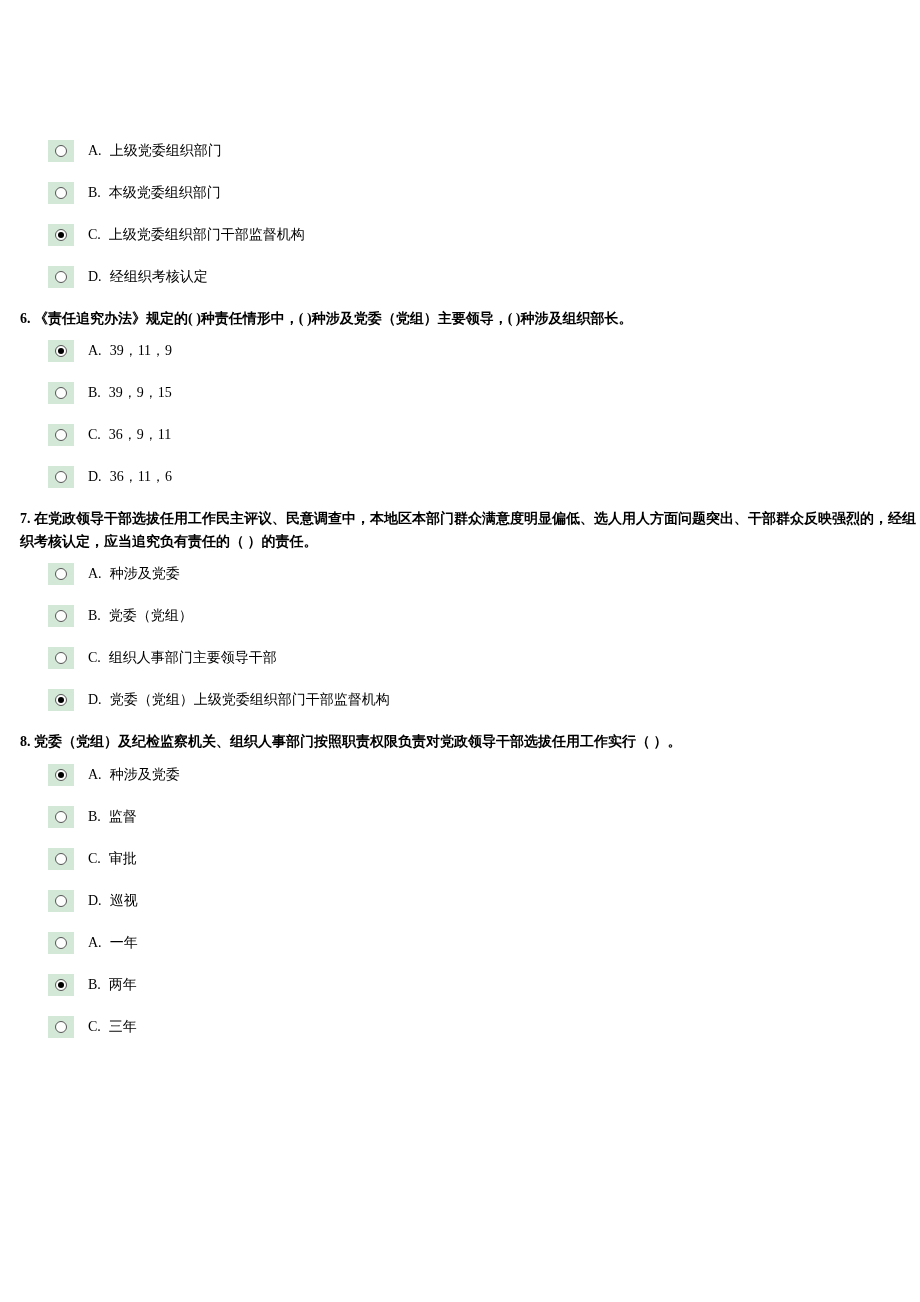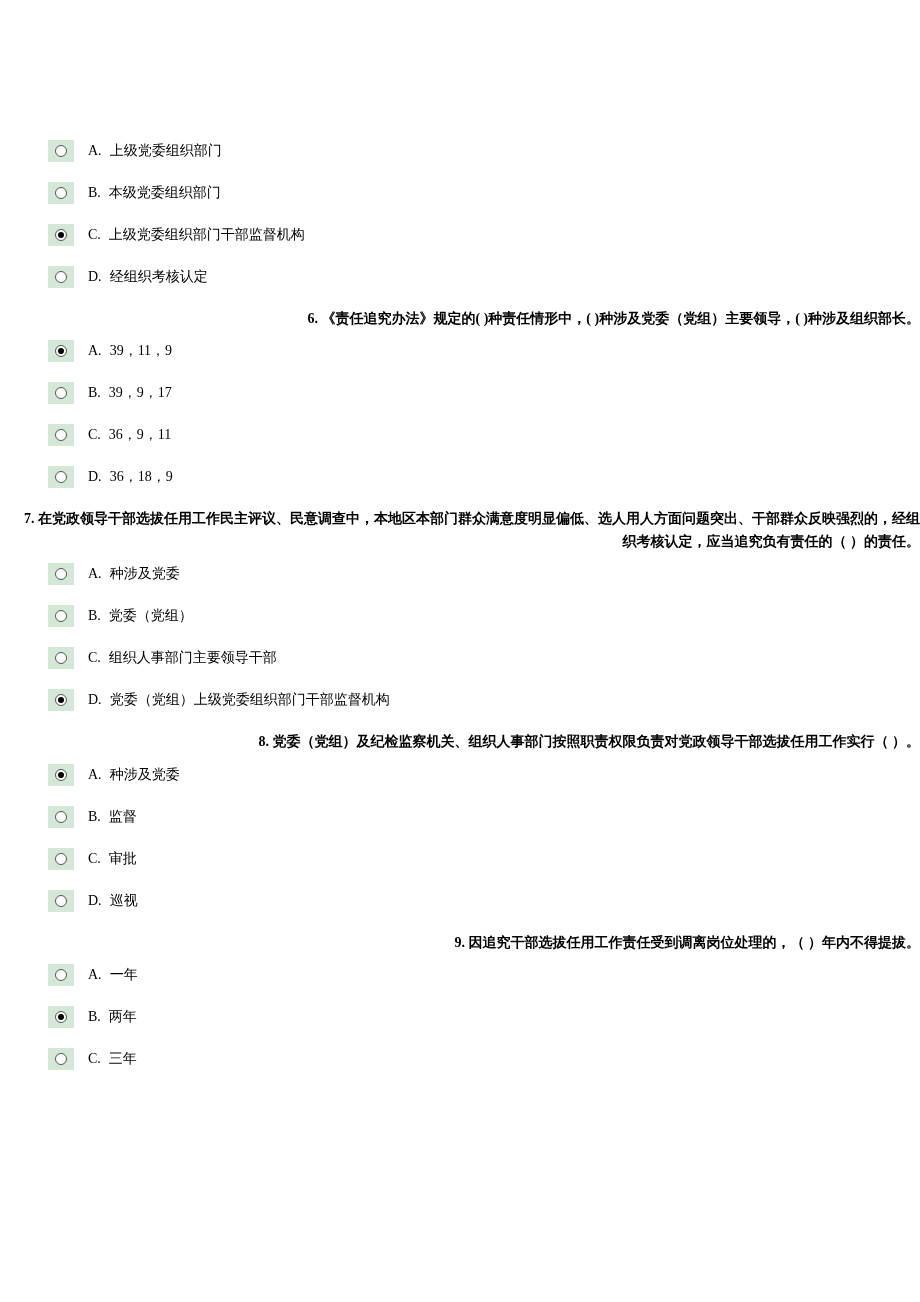--- a/index.html
+++ b/index.html
@@ -12,21 +12,20 @@
     width: 920px;
   }
   .question {
     margin-top: 18px;
     margin-bottom: 6px;
   }
   .question-text {
     font-weight: bold;
     line-height: 1.6;
     padding-left: 20px;
-    text-align: right;
   }
   .options {
     margin-top: 10px;
   }
   .option-row {
     display: flex;
     align-items: center;
     margin-bottom: 20px;
     padding-left: 48px;
   }
@@ -116,35 +115,35 @@
           </div>
         </div>
         <span class="option-letter">A.</span>
         <span class="option-text">  39，11，9</span>
       </div>
       <div class="option-row">
         <div class="radio-box">
           <div class="radio-circle"></div>
         </div>
         <span class="option-letter">B.</span>
-        <span class="option-text">  39，9，17</span>
+        <span class="option-text">  39，9，15</span>
       </div>
       <div class="option-row">
         <div class="radio-box">
           <div class="radio-circle"></div>
         </div>
         <span class="option-letter">C.</span>
         <span class="option-text">  36，9，11</span>
       </div>
       <div class="option-row">
         <div class="radio-box">
           <div class="radio-circle"></div>
         </div>
         <span class="option-letter">D.</span>
-        <span class="option-text">  36，18，9</span>
+        <span class="option-text">  36，11，6</span>
       </div>
     </div>
     <div class="question">
       <div class="question-text"><span>7.</span><span>  在党政领导干部选拔任用工作民主评议、民意调查中，本地区本部门群众满意度明显偏低、选人用人方面问题突出、干部群众反映强烈的，经组织考核认定，应当追究负有责任的（ ）的责任。</span></div>
     </div>
     <div class="options">
       <div class="option-row">
         <div class="radio-box">
           <div class="radio-circle"></div>
         </div>
@@ -202,23 +201,20 @@
         <span class="option-letter">C.</span>
         <span class="option-text">  审批</span>
       </div>
       <div class="option-row">
         <div class="radio-box">
           <div class="radio-circle"></div>
         </div>
         <span class="option-letter">D.</span>
         <span class="option-text">  巡视</span>
       </div>
-    </div>
-    <div class="question">
-      <div class="question-text"><span>9.</span><span>  因追究干部选拔任用工作责任受到调离岗位处理的，（ ）年内不得提拔。</span></div>
     </div>
     <div class="options">
       <div class="option-row">
         <div class="radio-box">
           <div class="radio-circle"></div>
         </div>
         <span class="option-letter">A.</span>
         <span class="option-text">  一年</span>
       </div>
       <div class="option-row">

